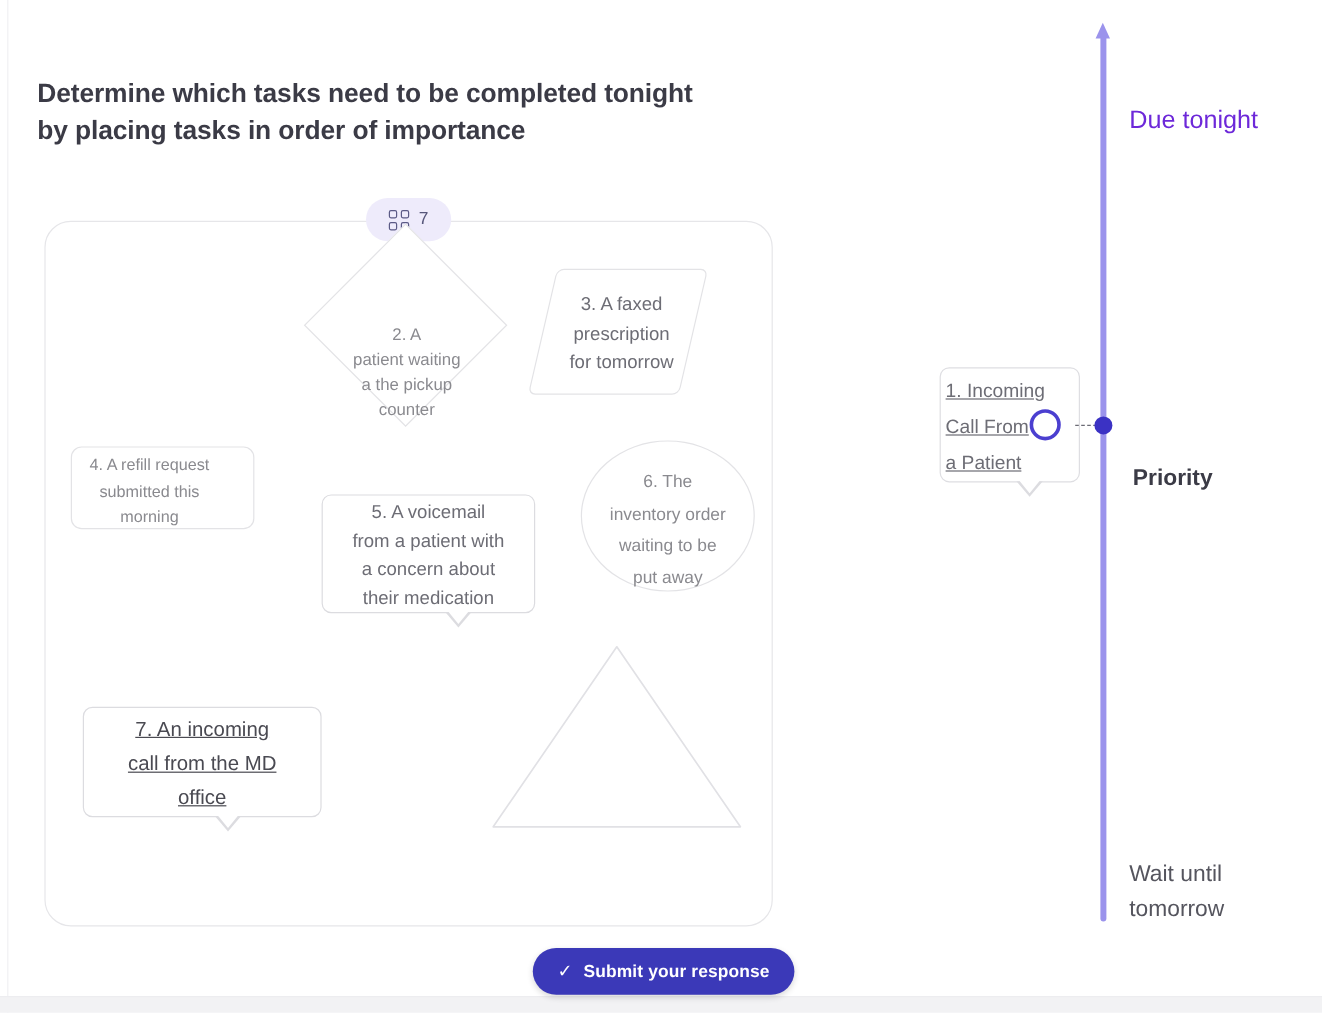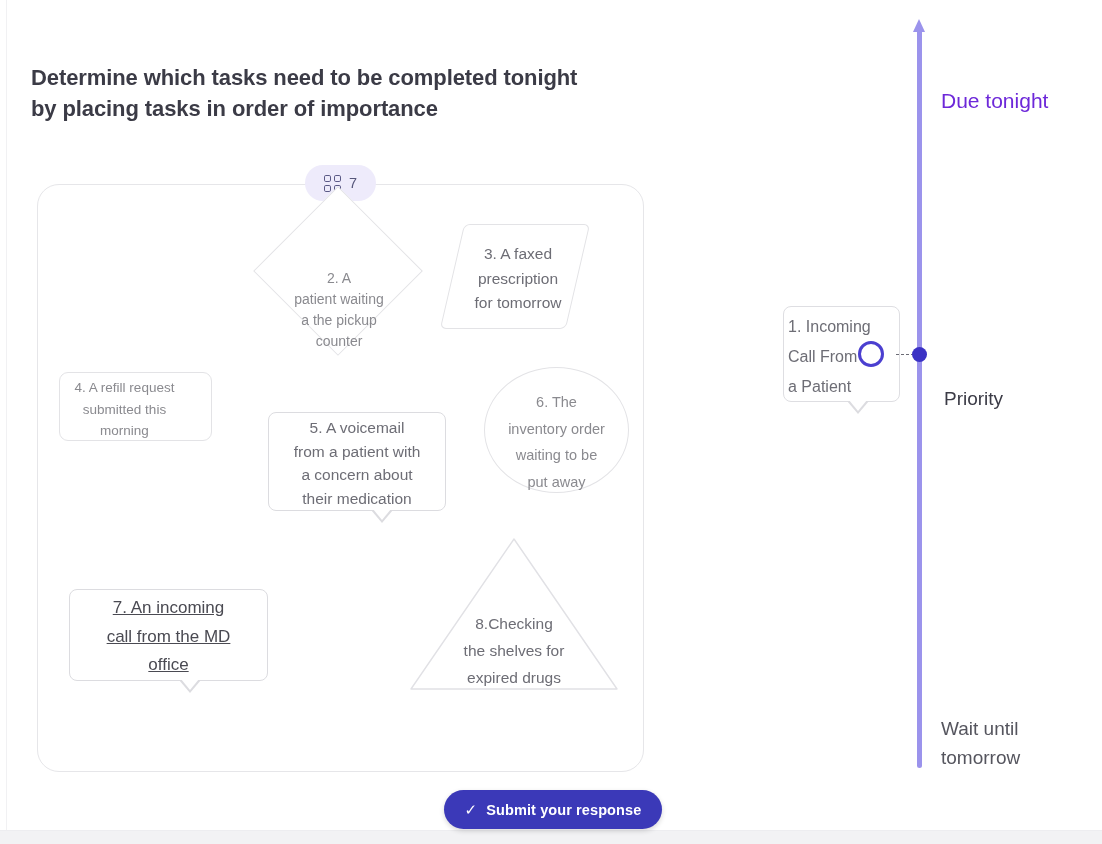--- a/index.html
+++ b/index.html
@@ -224,21 +224,21 @@
     font-size: 19px;
     color: #55555e;
     line-height: 29px;
     white-space: pre-line;
   }
   #axis-center-label {
     position: absolute;
     left: 944px;
     top: 388px;
     font-size: 19px;
-    font-weight: normal;
+    font-weight: bold;
     color: #3b3b46;
   }
   #axis-marker-dot {
     position: absolute;
     left: 912px;
     top: 347px;
     width: 15px;
     height: 15px;
     border-radius: 50%;
     background: #3b32c4;
@@ -349,36 +349,33 @@
     <span class="tail" style="left:109px; top:90px;"></span>
     <span class="tail-fill" style="left:111px; top:89px;"></span>
   </div>
   <div class="task-text dark" style="left:64px; top:594px; width:209px; font-size:17px; line-height:28.5px;">7. An incoming
 call from the MD
 office</div>
 
   <svg class="shape-triangle" style="left:408px; top:536px;" width="212" height="156" viewBox="0 0 212 156">
     <polygon points="106,3 209,153 3,153" fill="#ffffff" stroke="#e1e1e5" stroke-width="1.4" stroke-linejoin="round"></polygon>
   </svg>
-  <div class="task-text mid" style="left:418px; top:610px; width:192px; font-size:15.5px; line-height:27px;">8.Checking
-the shelves for
-expired drugs</div>
 
   <div id="priority-axis-arrow"></div>
   <div id="priority-axis-line"></div>
   <div id="axis-top-label">Due tonight</div>
   <div id="axis-center-label">Priority</div>
   <div id="axis-bottom-label">Wait until
 tomorrow</div>
 
   <div class="shape-bubble" style="left:783px; top:306px; width:117px; height:96px; border-color:#dedee2;">
     <span class="tail" style="left:63px; top:94px;"></span>
     <span class="tail-fill" style="left:65px; top:93px;"></span>
   </div>
-  <div class="task-text mid" style="left:785px; top:312px; width:113px; font-size:16px; line-height:30px; text-align:left; padding-left:3px; box-sizing:border-box;">1. Incoming
+  <div class="task-text mid" style="left:785px; top:312px; width:113px; font-size:16px; line-height:30px; text-align:left; padding-left:3px; box-sizing:border-box;text-decoration:underline;">1. Incoming
 Call From
 a Patient</div>
 
   <div id="axis-connector"></div>
   <div id="axis-marker-dot"></div>
   <div id="cursor-ring"></div>
 
   <div class="footer-strip"></div>
   <button id="submit-button">
     <span class="check">✓</span>

